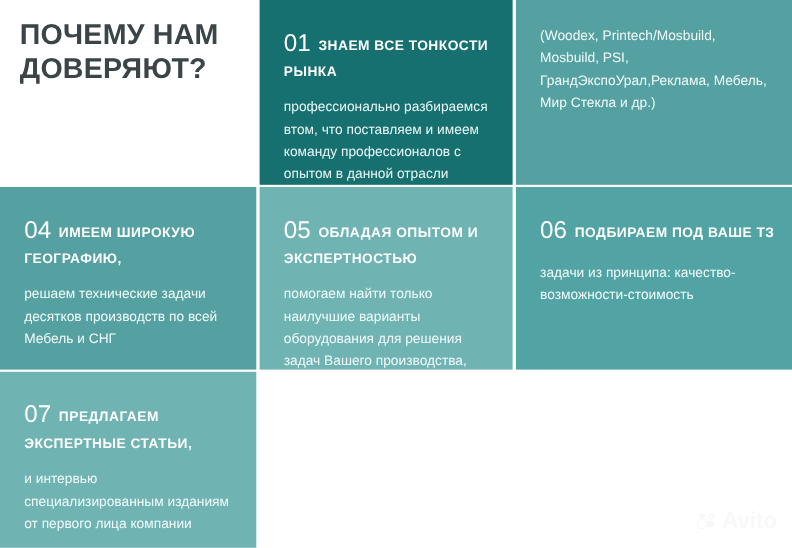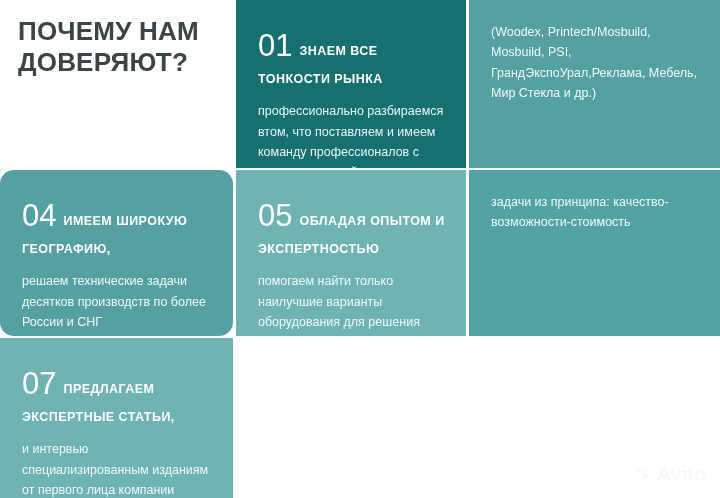--- a/index.html
+++ b/index.html
@@ -43,36 +43,36 @@
   }
 
   
   .card{
     padding:22px 20px 16px 22px;
     color:#ffffff;
   }
   .card.c01{background:#177070;}
   .card.c02{background:#55a0a0;}
   .card.c03{background:#177070;}
-  .card.c04{background:#55a0a0;border-radius:14px;}
+  .card.c04{background:#55a0a0;}
   .card.c05{background:#6fb3b3;}
   .card.c06{background:#52a3a3;}
   .card.c07{background:#6fb3b3;}
 
   .card-head{
     margin:0 0 12px 0;
     font-size:12.5px;
     line-height:1.55;
     font-weight:bold;
     letter-spacing:.45px;
     text-transform:uppercase;
     color:#ffffff;
   }
   .card-num{
-    font-size:31px;
+    font-size:22px;
     font-weight:normal;
     letter-spacing:0;
     vertical-align:-1px;
     margin-right:7px;
     color:#ffffff;
   }
   .card-body{
     margin:0;
     font-size:12.5px;
     line-height:1.62;
@@ -119,31 +119,34 @@
   <div class="cell card c02">
     <p class="card-body">(Woodex, Printech/Mosbuild, Mosbuild, PSI, ГрандЭкспоУрал,Реклама, Мебель, Мир Стекла и др.)</p>
 
   </div>
 
 
   <div class="cell card c04">
     <p class="card-head">
       <span class="card-num">04</span><span>ИМЕЕМ ШИРОКУЮ ГЕОГРАФИЮ,</span>
     </p>
-    <p class="card-body">решаем технические задачи десятков производств по более России и СНГ</p>
+    <p class="card-body">решаем технические задачи десятков производств по всей Мебель и СНГ</p>
   </div>
 
   <div class="cell card c05">
     <p class="card-head">
       <span class="card-num">05</span><span>ОБЛАДАЯ ОПЫТОМ И ЭКСПЕРТНОСТЬЮ</span>
     </p>
     <p class="card-body">помогаем найти только наилучшие варианты оборудования для решения задач Вашего производства, минимизируя расходы</p>
   </div>
 
   <div class="cell card c06">
+    <p class="card-head">
+      <span class="card-num">06</span><span>ПОДБИРАЕМ ПОД ВАШЕ ТЗ</span>
+    </p>
     <p class="card-body">задачи из принципа: качество-возможности-стоимость</p>
   </div>
 
   <div class="cell card c07">
     <p class="card-head">
       <span class="card-num">07</span><span>ПРЕДЛАГАЕМ ЭКСПЕРТНЫЕ СТАТЬИ,</span>
     </p>
     <p class="card-body">и интервью специализированным изданиям от первого лица компании</p>
 
   </div>

